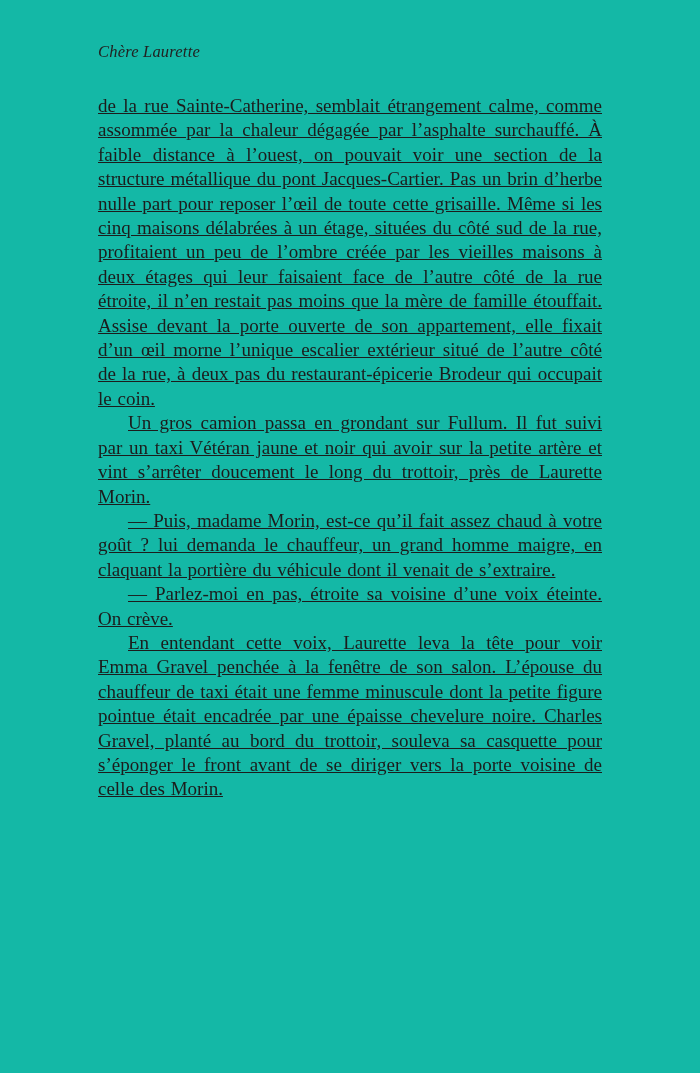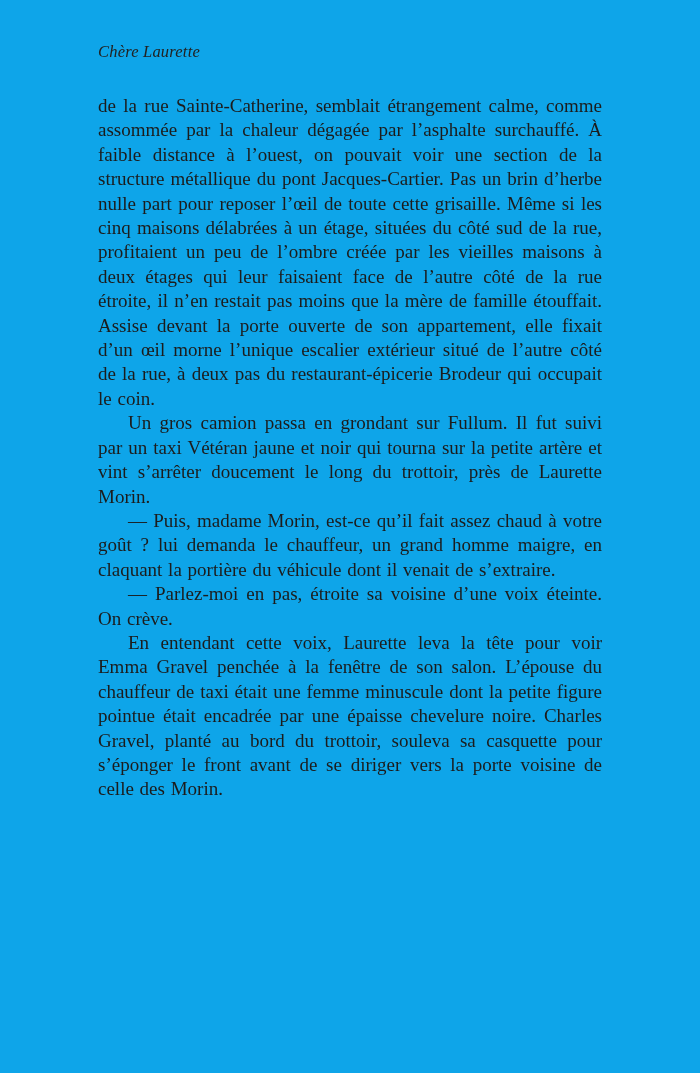--- a/index.html
+++ b/index.html
@@ -5,21 +5,21 @@
     html, body {
       margin: 0;
       padding: 0;
       background: #e8e8e8;
     }
     .page {
       position: relative;
       width: 700px;
       height: 1073px;
       margin: 0 auto;
-      background: #0ea5e9;
+      background: #14b8a6;
       box-sizing: border-box;
       font-family: "Liberation Serif", "DejaVu Serif", serif;
       color: #1c1c1c;
       overflow: hidden;
       padding-left: 28px;
     }
     .running-header {
       position: absolute;
       top: 42px;
       left: 98px;
@@ -30,20 +30,21 @@
     }
     .body-text {
       position: absolute;
       top: 94px;
       left: 98px;
       width: 504px;
       font-size: 19px;
       line-height: 24.4px;
       text-align: justify;
       word-spacing: 1px;
+      text-decoration: underline;
     }
     .body-text p {
       margin: 0;
       padding: 0;
     }
     .body-text p.indent {
       text-indent: 30px;
     }
     .page-number {
       position: absolute;
@@ -57,20 +58,20 @@
   </style>
 </head>
 <body>
 
 <div class="page">
 
   <div class="running-header">Chère Laurette</div>
 
   <div class="body-text">
     <p class="no-indent">de la rue Sainte-Catherine, semblait étrangement calme, comme assommée par la chaleur dégagée par l’asphalte surchauffé. À faible distance à l’ouest, on pouvait voir une section de la structure métallique du pont Jacques-Cartier. Pas un brin d’herbe nulle part pour reposer l’œil de toute cette grisaille. Même si les cinq maisons délabrées à un étage, situées du côté sud de la rue, profitaient un peu de l’ombre créée par les vieilles maisons à deux étages qui leur faisaient face de l’autre côté de la rue étroite, il n’en restait pas moins que la mère de famille étouffait. Assise devant la porte ouverte de son appartement, elle fixait d’un œil morne l’unique escalier extérieur situé de l’autre côté de la rue, à deux pas du restaurant-épicerie Brodeur qui occupait le coin.</p>
-    <p class="indent">Un gros camion passa en grondant sur Fullum. Il fut suivi par un taxi Vétéran jaune et noir qui tourna sur la petite artère et vint s’arrêter doucement le long du trottoir, près de Laurette Morin.</p>
+    <p class="indent">Un gros camion passa en grondant sur Fullum. Il fut suivi par un taxi Vétéran jaune et noir qui avoir sur la petite artère et vint s’arrêter doucement le long du trottoir, près de Laurette Morin.</p>
     <p class="indent">— Puis, madame Morin, est-ce qu’il fait assez chaud à votre goût ? lui demanda le chauffeur, un grand homme maigre, en claquant la portière du véhicule dont il venait de s’extraire.</p>
     <p class="indent">— Parlez-moi en pas, étroite sa voisine d’une voix éteinte. On crève.</p>
     <p class="indent">En entendant cette voix, Laurette leva la tête pour voir Emma Gravel penchée à la fenêtre de son salon. L’épouse du chauffeur de taxi était une femme minuscule dont la petite figure pointue était encadrée par une épaisse chevelure noire. Charles Gravel, planté au bord du trottoir, souleva sa casquette pour s’éponger le front avant de se diriger vers la porte voisine de celle des Morin.</p>
   </div>
 
 
 </div>
 
 </body></html>

